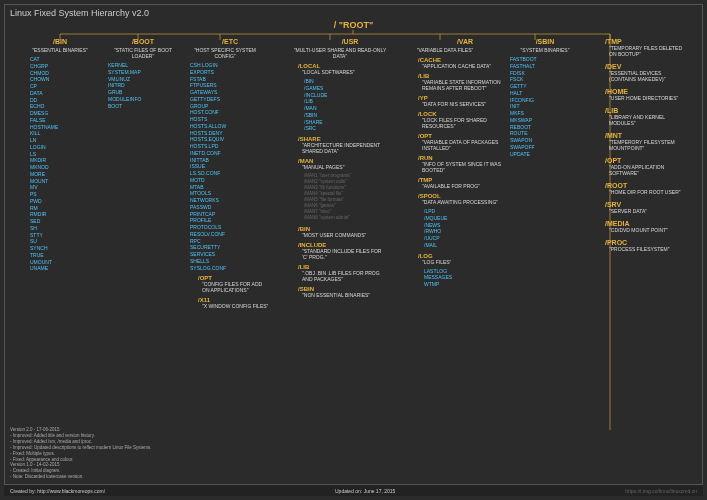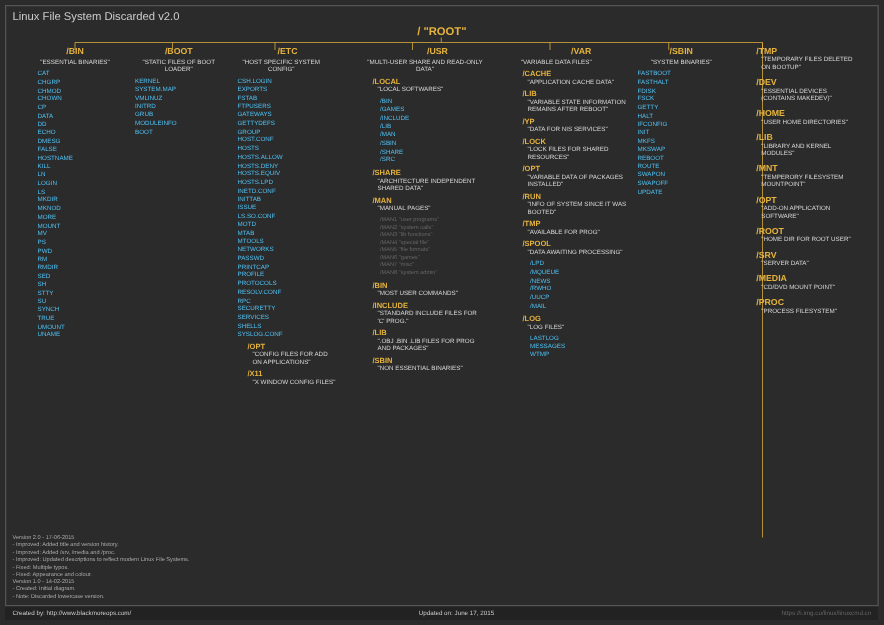--- a/index.html
+++ b/index.html
@@ -94,21 +94,21 @@
     <line x1="138" y1="34" x2="138" y2="40"></line>
     <line x1="220" y1="34" x2="220" y2="40"></line>
     <line x1="330" y1="34" x2="330" y2="40"></line>
     <line x1="440" y1="34" x2="440" y2="40"></line>
     <line x1="535" y1="34" x2="535" y2="40"></line>
     <line x1="610" y1="34" x2="610" y2="40"></line>
     <line x1="610" y1="34" x2="610" y2="430"></line>
   </g>
 </svg>
 
-<div class="title">Linux File System Discarded v2.0</div>
+<div class="title">Linux Fixed System Hierarchy v2.0</div>
 <div class="root">/ "ROOT"</div>
 
 <div class="col" style="left:30px; width:60px;">
   <h3>/BIN</h3>
   <div class="desc">"ESSENTIAL BINARIES"</div>
   <ul class="list" id="bin-list">
       <li>CAT</li>
       <li>CHGRP</li>
       <li>CHMOD</li>
       <li>CHOWN</li>

